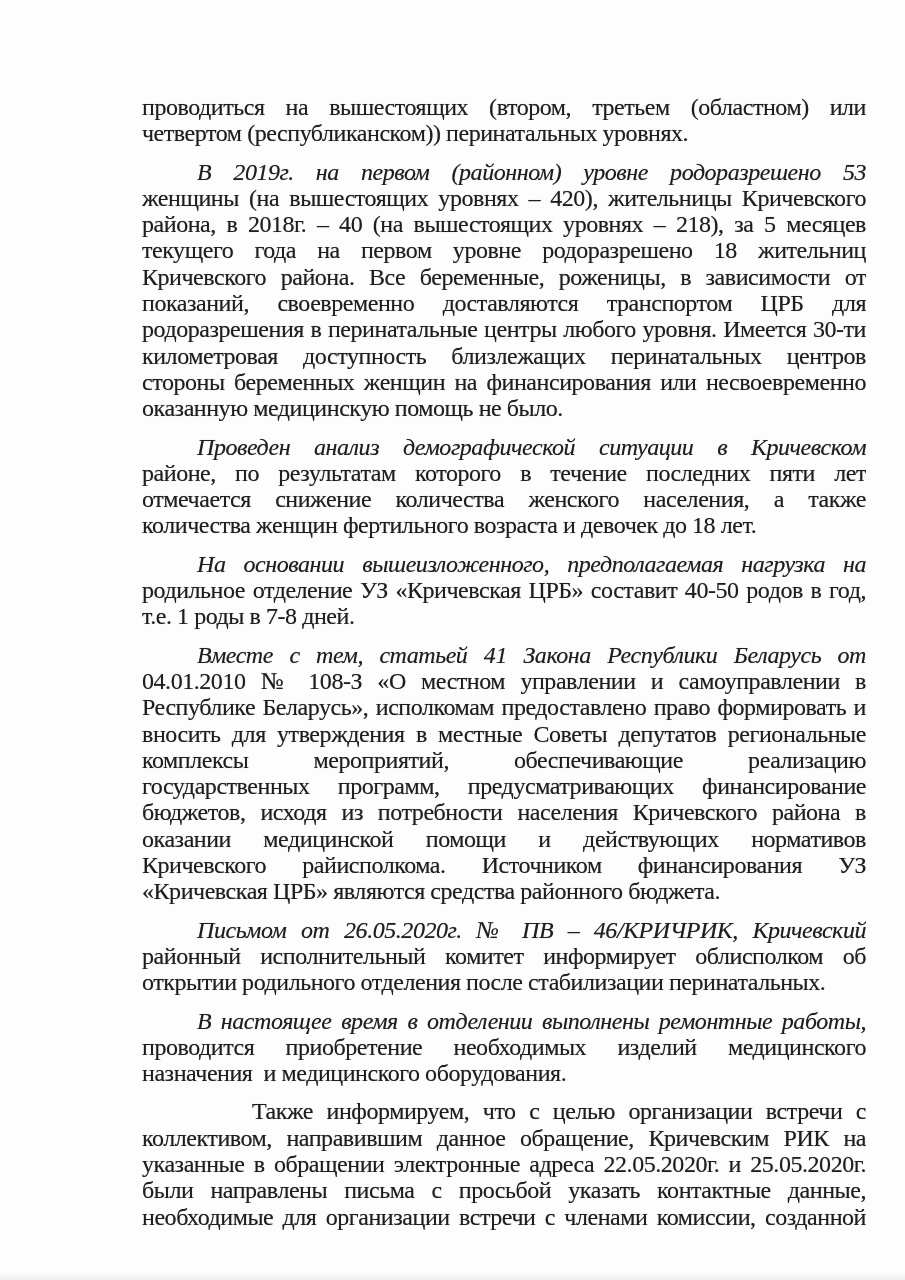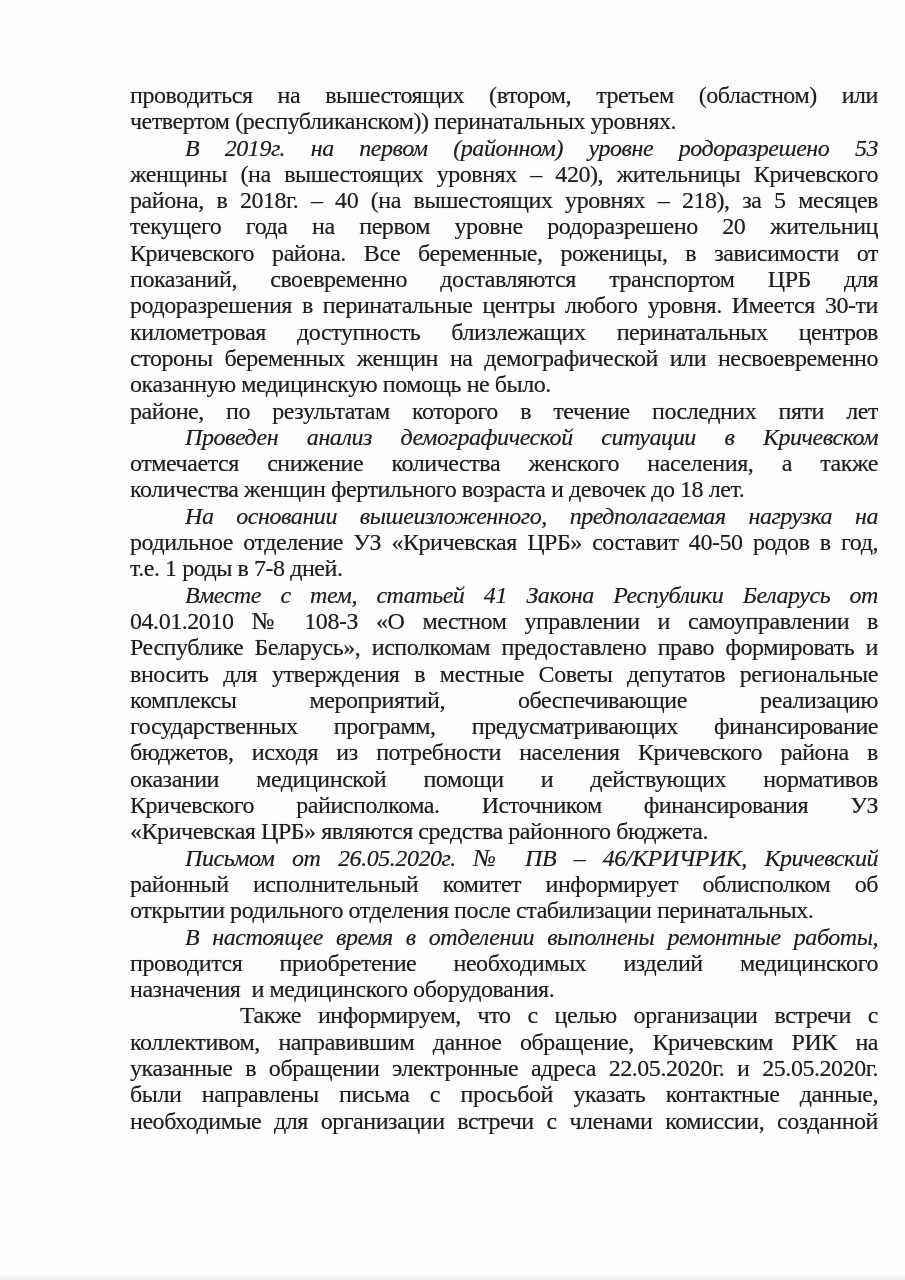--- a/index.html
+++ b/index.html
@@ -19,21 +19,21 @@
     position: absolute;
     top: 82px;
     left: 130px;
     width: 748px;
     line-height: 26.3px;
     font-size: 24px;
     letter-spacing: -0.45px;
     color: #1e1e1e;
     text-shadow: 0 0 0.7px rgba(40,40,40,0.55);
   }
-  .para { margin: 0; padding: 0; }
+  .para { margin: 12px; padding: 0; }
   .line {
     height: 26.3px;
     overflow: hidden;
     text-align: justify;
     text-align-last: justify;
   }
   .line.last-left {
     text-align: center;
     text-align-last: left;
     white-space: pre-wrap;
@@ -57,31 +57,31 @@
 <div class="page" style="background: rgb(253, 253, 253);">
   <div class="text-block" style="color: rgb(30, 30, 30);">
       <div class="para">
         <div class="line indent-none">проводиться на вышестоящих (втором, третьем (областном) или</div>
         <div class="line indent-none last-left">четвертом (республиканском)) перинатальных уровнях.</div>
       </div>
       <div class="para">
         <div class="line indent-normal">В 2019г. на первом (районном) уровне родоразрешено 53</div>
         <div class="line indent-none">женщины (на вышестоящих уровнях – 420), жительницы Кричевского</div>
         <div class="line indent-none">района, в 2018г. – 40 (на вышестоящих уровнях – 218), за 5 месяцев</div>
-        <div class="line indent-none">текущего года на первом уровне родоразрешено 20 жительниц</div>
+        <div class="line indent-none">текущего года на первом уровне родоразрешено 18 жительниц</div>
         <div class="line indent-none">Кричевского района. Все беременные, роженицы, в зависимости от</div>
         <div class="line indent-none">показаний, своевременно доставляются транспортом ЦРБ для</div>
         <div class="line indent-none">родоразрешения в перинатальные центры любого уровня. Имеется 30-ти</div>
         <div class="line indent-none">километровая доступность близлежащих перинатальных центров</div>
-        <div class="line indent-none">стороны беременных женщин на демографической или несвоевременно</div>
+        <div class="line indent-none">стороны беременных женщин на финансирования или несвоевременно</div>
         <div class="line indent-none last-left">оказанную медицинскую помощь не было.</div>
       </div>
       <div class="para">
+        <div class="line indent-normal">Проведен анализ демографической ситуации в Кричевском</div>
         <div class="line indent-none">районе, по результатам которого в течение последних пяти лет</div>
-        <div class="line indent-normal">Проведен анализ демографической ситуации в Кричевском</div>
         <div class="line indent-none">отмечается снижение количества женского населения, а также</div>
         <div class="line indent-none last-left">количества женщин фертильного возраста и девочек до 18 лет.</div>
       </div>
       <div class="para">
         <div class="line indent-normal">На основании вышеизложенного, предполагаемая нагрузка на</div>
         <div class="line indent-none">родильное отделение УЗ «Кричевская ЦРБ» составит 40-50 родов в год,</div>
         <div class="line indent-none last-left">т.е. 1 роды в 7-8 дней.</div>
       </div>
       <div class="para">
         <div class="line indent-normal">Вместе с тем, статьей 41 Закона Республики Беларусь от</div>

